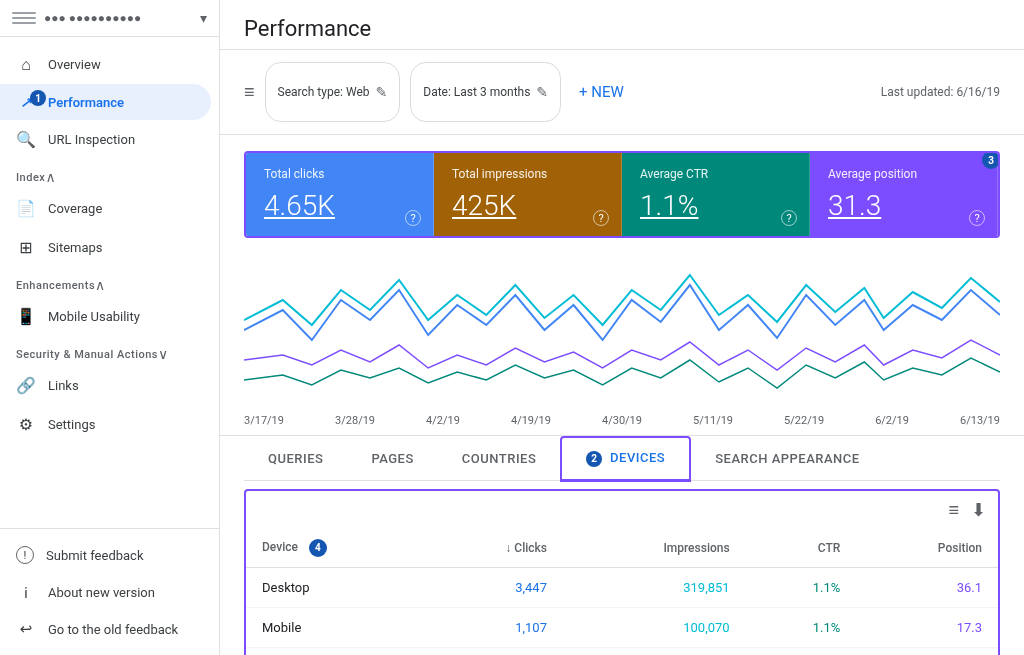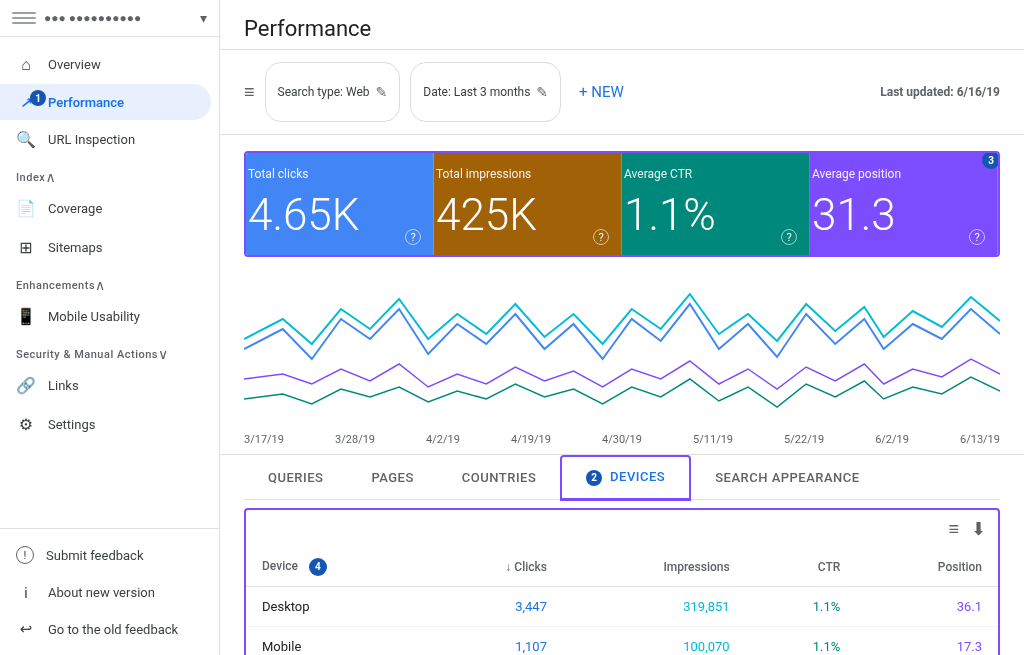--- a/index.html
+++ b/index.html
@@ -95,52 +95,52 @@
       background: #fff; border: 1px solid #dadce0; border-radius: 16px;
       padding: 21px 12px; font-size: 12px; color: #3c4043; cursor: pointer;
     }
     .chip .edit-icon { font-size: 14px; color: #5f6368; }
     .new-btn {
       display: flex; align-items: center; gap: 4px;
       color: #1a73e8; font-size: 15px; cursor: pointer; padding: 5px 8px;
       border-radius: 4px;
     }
     .toolbar-spacer { flex: 1; }
-    .last-updated { font-size: 12px; color: #5f6368; font-weight: bold; }
+    .last-updated { font-size: 12px; color: #5f6368; }
 
     
     .content {
       flex: 1;
       overflow-y: auto;
       padding: 0;
     }
 
     
     .metrics-section {
       padding: 16px 24px 0;
     }
     .metrics-cards {
       display: flex;
       border: 2px solid #7c4dff;
       border-radius: 4px;
       overflow: hidden;
     }
     .metric-card {
       flex: 1;
-      padding: 14px 2px;
+      padding: 14px 18px;
       color: #fff;
       position: relative;
     }
     .metric-card:not(:last-child) { border-right: 1px solid rgba(255,255,255,0.2); }
     .metric-card.blue { background: #4285f4; }
     .metric-card.teal { background: #a16207; }
     .metric-card.green { background: #00897b; }
     .metric-card.purple { background: #7c4dff; }
     .metric-label { font-size: 12px; opacity: 0.9; margin-bottom: 8px; }
-    .metric-value { font-size: 44px; font-weight: 300; }
+    .metric-value { font-size: 28px; font-weight: 300; text-decoration: underline; }
     .metric-info {
       position: absolute; bottom: 10px; right: 12px;
       width: 16px; height: 16px; border-radius: 50%;
       border: 1px solid rgba(255,255,255,0.6);
       display: flex; align-items: center; justify-content: center;
       font-size: 11px; cursor: pointer;
     }
     .step-3 {
       position: absolute; right: -2px; top: -2px;
       background: #1557b0; color: #fff; border-radius: 50%;

